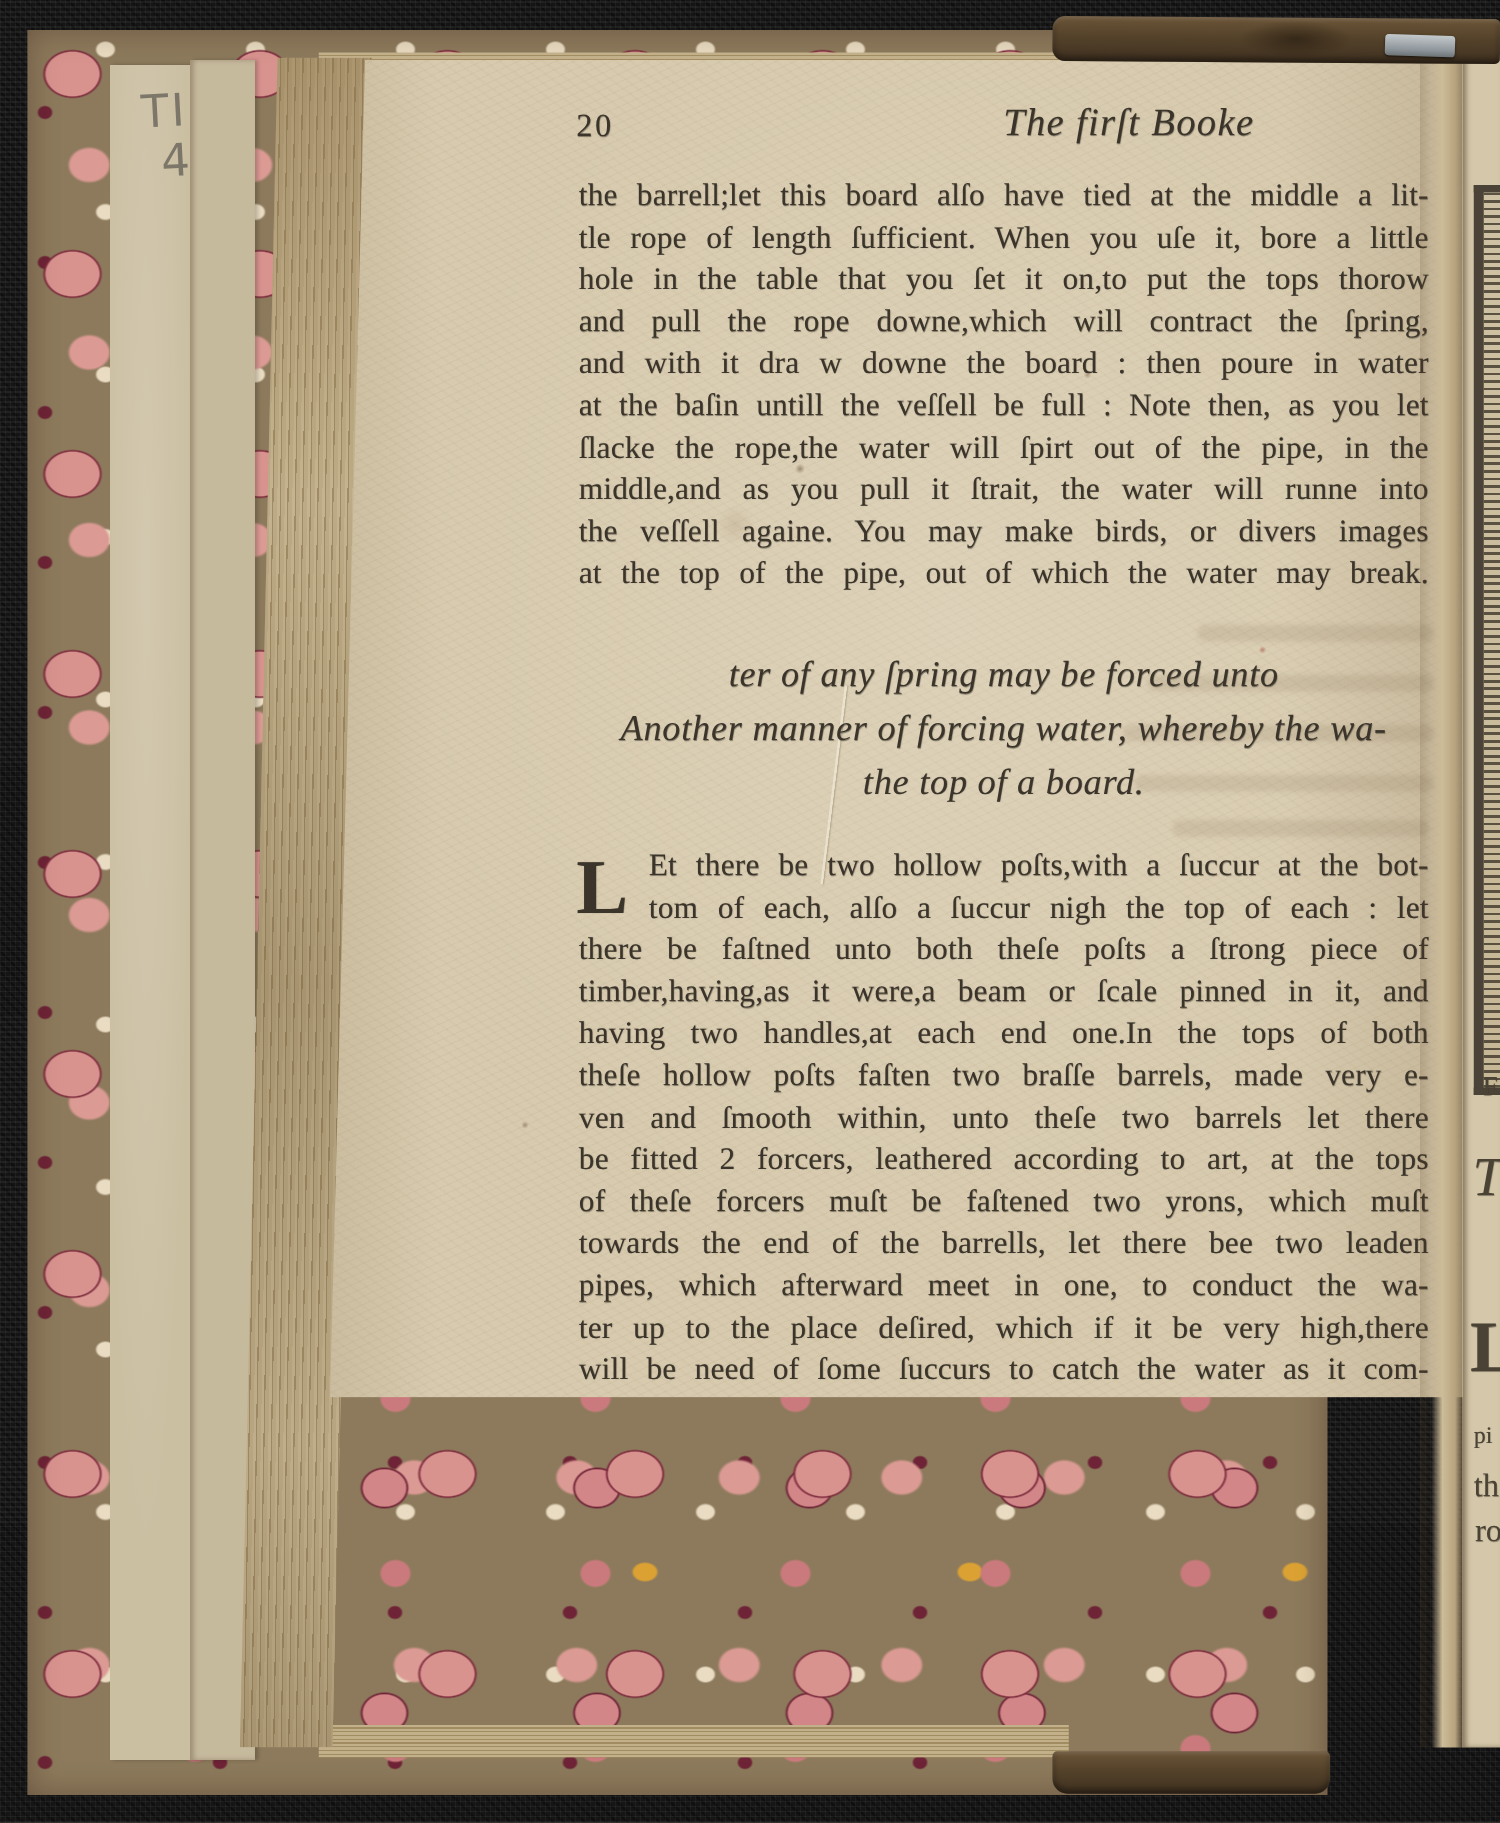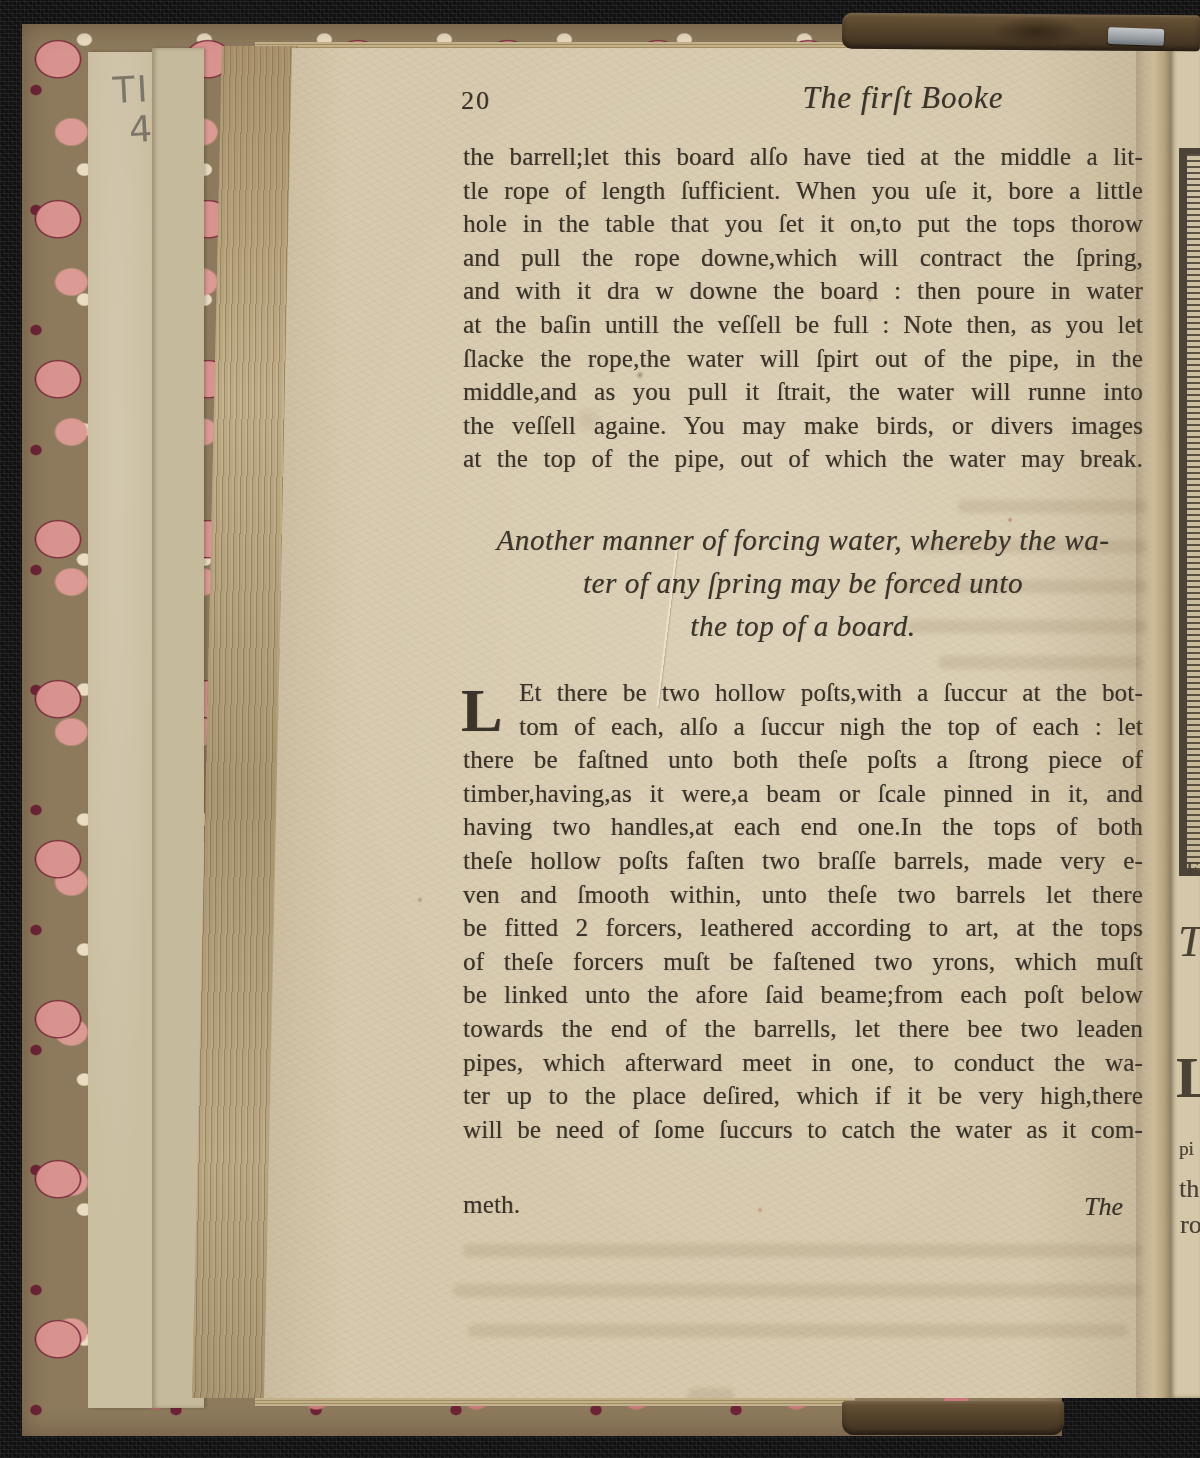--- a/index.html
+++ b/index.html
@@ -57,21 +57,21 @@
     background:repeating-linear-gradient(91deg,#c9b894 0 2px,#9e8a64 2px 3px,#bfae8a 3px 6px);
   }
   #page-stack::after{content:"";position:absolute;inset:0;
     background:linear-gradient(180deg, rgba(134,108,68,.45), rgba(170,148,108,.12) 26%,
                rgba(118,94,58,.34) 55%, rgba(150,128,92,.18) 82%, rgba(120,96,60,.35));}
   .edge-band{background:repeating-linear-gradient(180deg,#c2b08a 0 2px,#a18c62 2px 3px);}
   #top-edges{left:255px;top:42px;width:600px;height:18px;}
   #bottom-edges{left:255px;top:1380px;width:600px;height:26px;}
 
   
-  #main-page{left:258px;top:48px;width:914px;height:1350px;background:#d7caae;
+  #main-page{left:258px;top:48px;width:914px;height:1070px;background:#d7caae;
     clip-path:polygon(34px 0%, 100% 0%, 100% 100%, 6px 100%);
     background-image:
       radial-gradient(ellipse at 55% 42%, rgba(255,253,244,.16), transparent 62%),
       linear-gradient(90deg, rgba(125,100,62,.14), transparent 10%, transparent 84%, rgba(118,92,56,.18)),
       repeating-linear-gradient(37deg, rgba(160,140,100,.05) 0 2px, transparent 2px 7px),
       repeating-linear-gradient(-24deg, rgba(120,100,70,.05) 0 1px, transparent 1px 6px);
   }
   #speckles{left:0;top:0;width:100%;height:100%;pointer-events:none;
     background-image:
       radial-gradient(circle 3px at 382px 327px, rgba(90,70,45,.5), transparent 4px),
@@ -162,38 +162,37 @@
         <div class="tline" data-interactable="false">and pull the rope downe,which will contract the ſpring,</div>
         <div class="tline" data-interactable="false">and with it dra w downe the board : then poure in water</div>
         <div class="tline" data-interactable="false">at the baſin untill the veſſell be full : Note then, as you let</div>
         <div class="tline" data-interactable="false">ſlacke the rope,the water will ſpirt out of the pipe, in the</div>
         <div class="tline" data-interactable="false">middle,and as you pull it ſtrait, the water will runne into</div>
         <div class="tline" data-interactable="false">the veſſell againe. You may make birds, or divers images</div>
         <div class="tline" data-interactable="false">at the top of the pipe, out of which the water may break.</div>
       </div>
 
     <div id="heading" class="abs textblock ink" data-interactable="false">
+        <div class="hline" data-interactable="false">ter of any ſpring may be forced unto</div>
         <div class="hline" data-interactable="false">Another manner of forcing water, whereby the wa-</div>
-        <div class="hline" data-interactable="false">ter of any ſpring may be forced unto</div>
         <div class="hline" data-interactable="false">the top of a board.</div>
       </div>
 
     <div id="dropcap" class="abs ink" data-interactable="false">L</div>
 
     <div id="para2" class="abs textblock ink" data-interactable="false">
         <div class="tline" data-interactable="false">Et there be two hollow poſts,with a ſuccur at the bot-</div>
         <div class="tline" data-interactable="false">tom of each, alſo a ſuccur nigh the top of each : let</div>
         <div class="tline" data-interactable="false">there be faſtned unto both theſe poſts a ſtrong piece of</div>
         <div class="tline" data-interactable="false">timber,having,as it were,a beam or ſcale pinned in it, and</div>
         <div class="tline" data-interactable="false">having two handles,at each end one.In the tops of both</div>
         <div class="tline" data-interactable="false">theſe hollow poſts faſten two braſſe barrels, made very e-</div>
         <div class="tline" data-interactable="false">ven and ſmooth within, unto theſe two barrels let there</div>
         <div class="tline" data-interactable="false">be fitted 2 forcers, leathered according to art, at the tops</div>
         <div class="tline" data-interactable="false">of theſe forcers muſt be faſtened two yrons, which muſt</div>
-        <div class="tline" data-interactable="false">be linked unto the afore ſaid beame;from each poſt below</div>
         <div class="tline" data-interactable="false">towards the end of the barrells, let there bee two leaden</div>
         <div class="tline" data-interactable="false">pipes, which afterward meet in one, to conduct the wa-</div>
         <div class="tline" data-interactable="false">ter up to the place deſired, which if it be very high,there</div>
         <div class="tline" data-interactable="false">will be need of ſome ſuccurs to catch the water as it com-</div>
         <div class="tline" data-interactable="false">meth.</div>
       </div>
 
     <div id="catchword" class="abs ink" data-interactable="false">The</div>
 
   </div>

